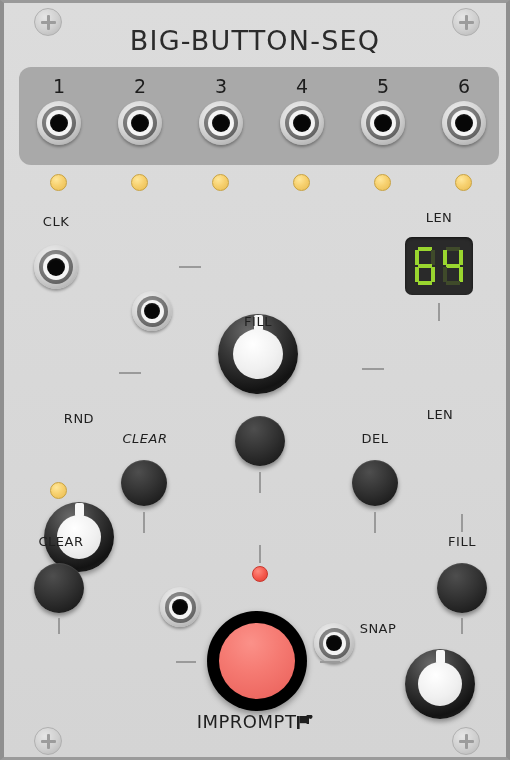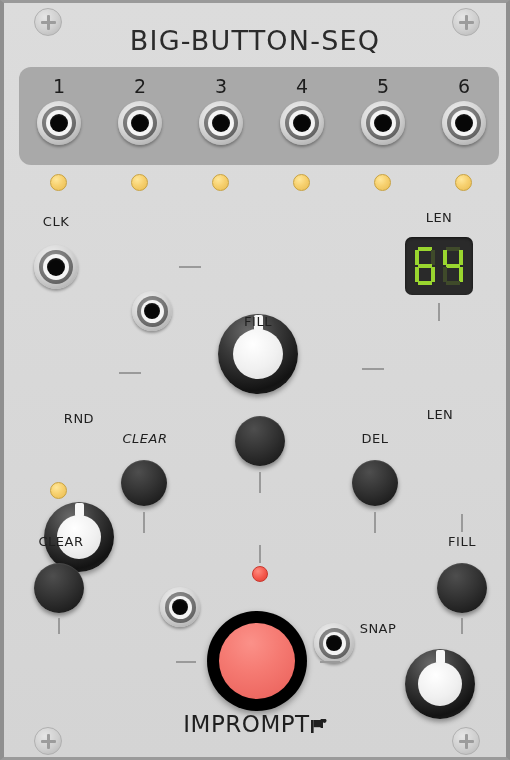--- a/index.html
+++ b/index.html
@@ -225,21 +225,21 @@
   .seg-f { left: 2px;  top: 4px; }
   .seg-b { left: 18px; top: 4px; }
   .seg-e { left: 2px;  top: 21px; }
   .seg-c { left: 18px; top: 21px; }
 
   
   #brand {
     position: absolute;
     left: 0; right: 0;
     text-align: center;
-    font-size: 23px;
+    font-size: 18px;
     letter-spacing: 0.5px;
     color: #1f1f1f;
   }
   #brand .mark {
     display: inline-block;
     position: relative;
     width: 16px; height: 15px;
     vertical-align: -2px;
     margin-left: 1px;
   }

